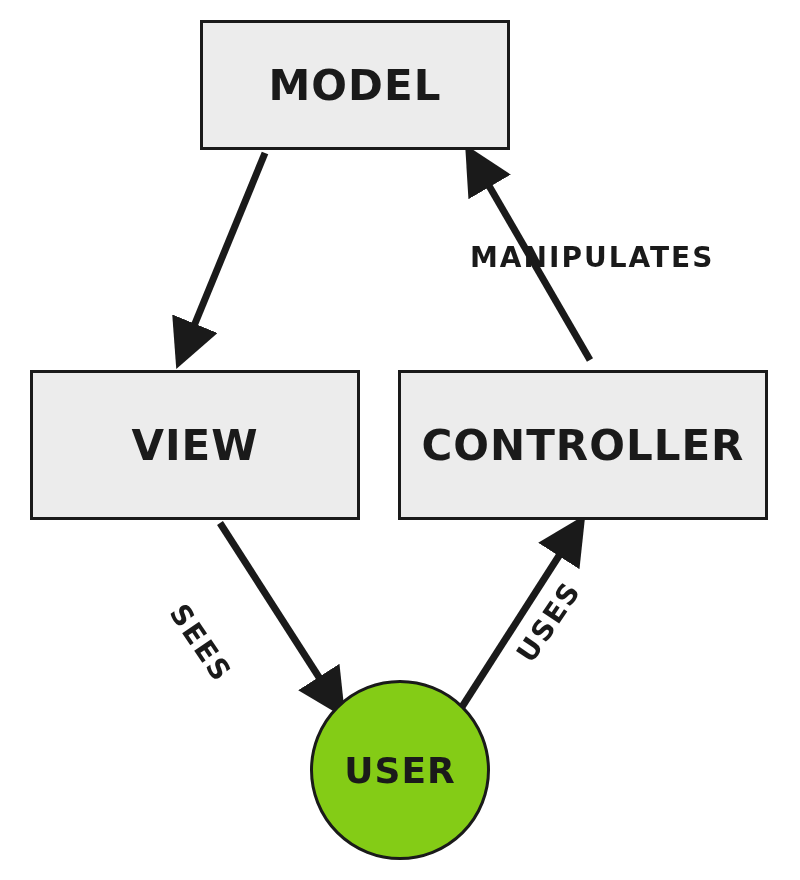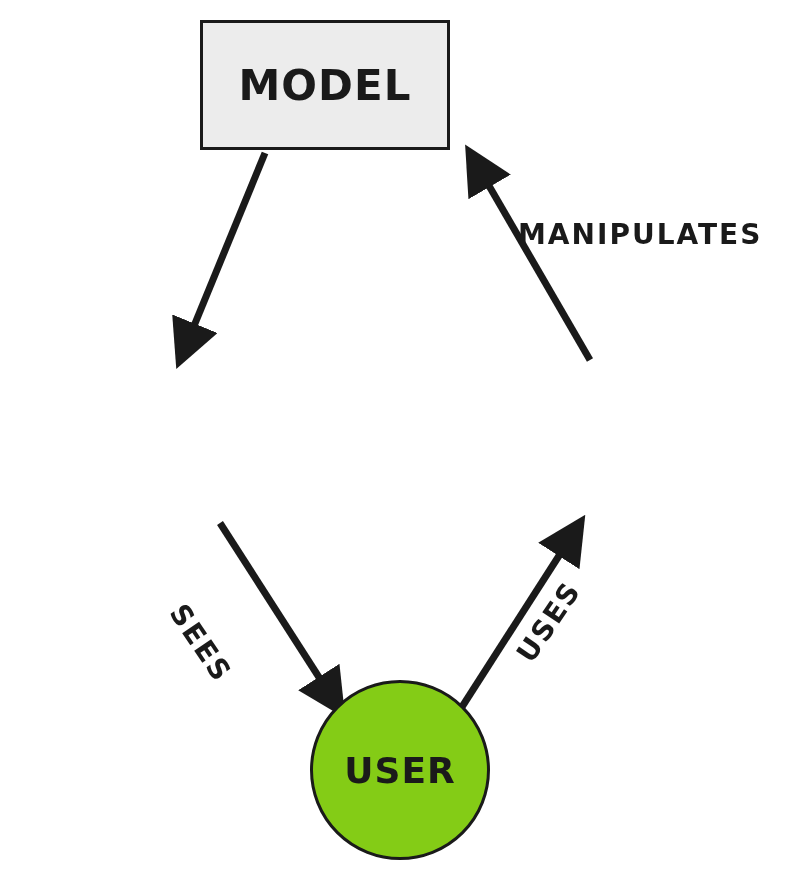--- a/index.html
+++ b/index.html
@@ -10,21 +10,21 @@
       position: absolute;
       background: #ececec;
       border: 3px solid #1a1a1a;
       display: flex;
       align-items: center;
       justify-content: center;
       font-weight: 800;
       color: #1a1a1a;
       letter-spacing: 1px;
     }
-    .box-model      { left: 200px; top: 20px;  width: 250px; height: 130px; font-size: 42px; }
+    .box-model      { left: 200px; top: 20px;  width: 310px; height: 130px; font-size: 42px; }
     .box-view       { left: 30px;  top: 370px; width: 330px; height: 150px; font-size: 42px; }
     .box-controller { left: 398px; top: 370px; width: 370px; height: 150px; font-size: 42px; }
 
     .circle {
       position: absolute;
       width: 180px; height: 180px;
       left: 310px; top: 680px;
       border-radius: 50%;
       background: #84cc16;
       border: 3px solid #1a1a1a;
@@ -39,21 +39,21 @@
 
     .edge-label {
       position: absolute;
       font-weight: 800;
       font-size: 28px;
       color: #1a1a1a;
       letter-spacing: 2px;
       white-space: nowrap;
     }
     .lbl-updates     { left: 70px;  top: 235px; }
-    .lbl-manipulates { left: 470px; top: 218px; margin-left: 48px; }
+    .lbl-manipulates { left: 470px; top: 241px; }
     .lbl-sees        { left: 190px; top: 598px; transform: rotate(56deg); transform-origin: left top; }
     .lbl-uses        { left: 510px; top: 650px; transform: rotate(-56deg); transform-origin: left top; }
 
     svg.arrows { position: absolute; inset: 0; width: 800px; height: 880px; pointer-events: none; }
   </style>
 </head>
 <body>
 
 <div class="stage">
 
@@ -70,21 +70,27 @@
 
     <line x1="220" y1="523" x2="340" y2="710" stroke="#1a1a1a" stroke-width="7" marker-end="url(#arrowhead)"></line>
 
     <line x1="460" y1="710" x2="580" y2="523" stroke="#1a1a1a" stroke-width="7" marker-end="url(#arrowhead)"></line>
   </svg>
 
   <div class="box box-model">
     <span>MODEL</span>
   </div>
 
+  <div class="box box-view">
+    <span>VIEW</span>
+  </div>
 
+  <div class="box box-controller">
+    <span>CONTROLLER</span>
+  </div>
 
   <div class="circle">
     <span>USER</span>
   </div>
 
   <div class="edge-label lbl-manipulates">MANIPULATES</div>
   <div class="edge-label lbl-sees">SEES</div>
   <div class="edge-label lbl-uses">USES</div>
 
 </div>

